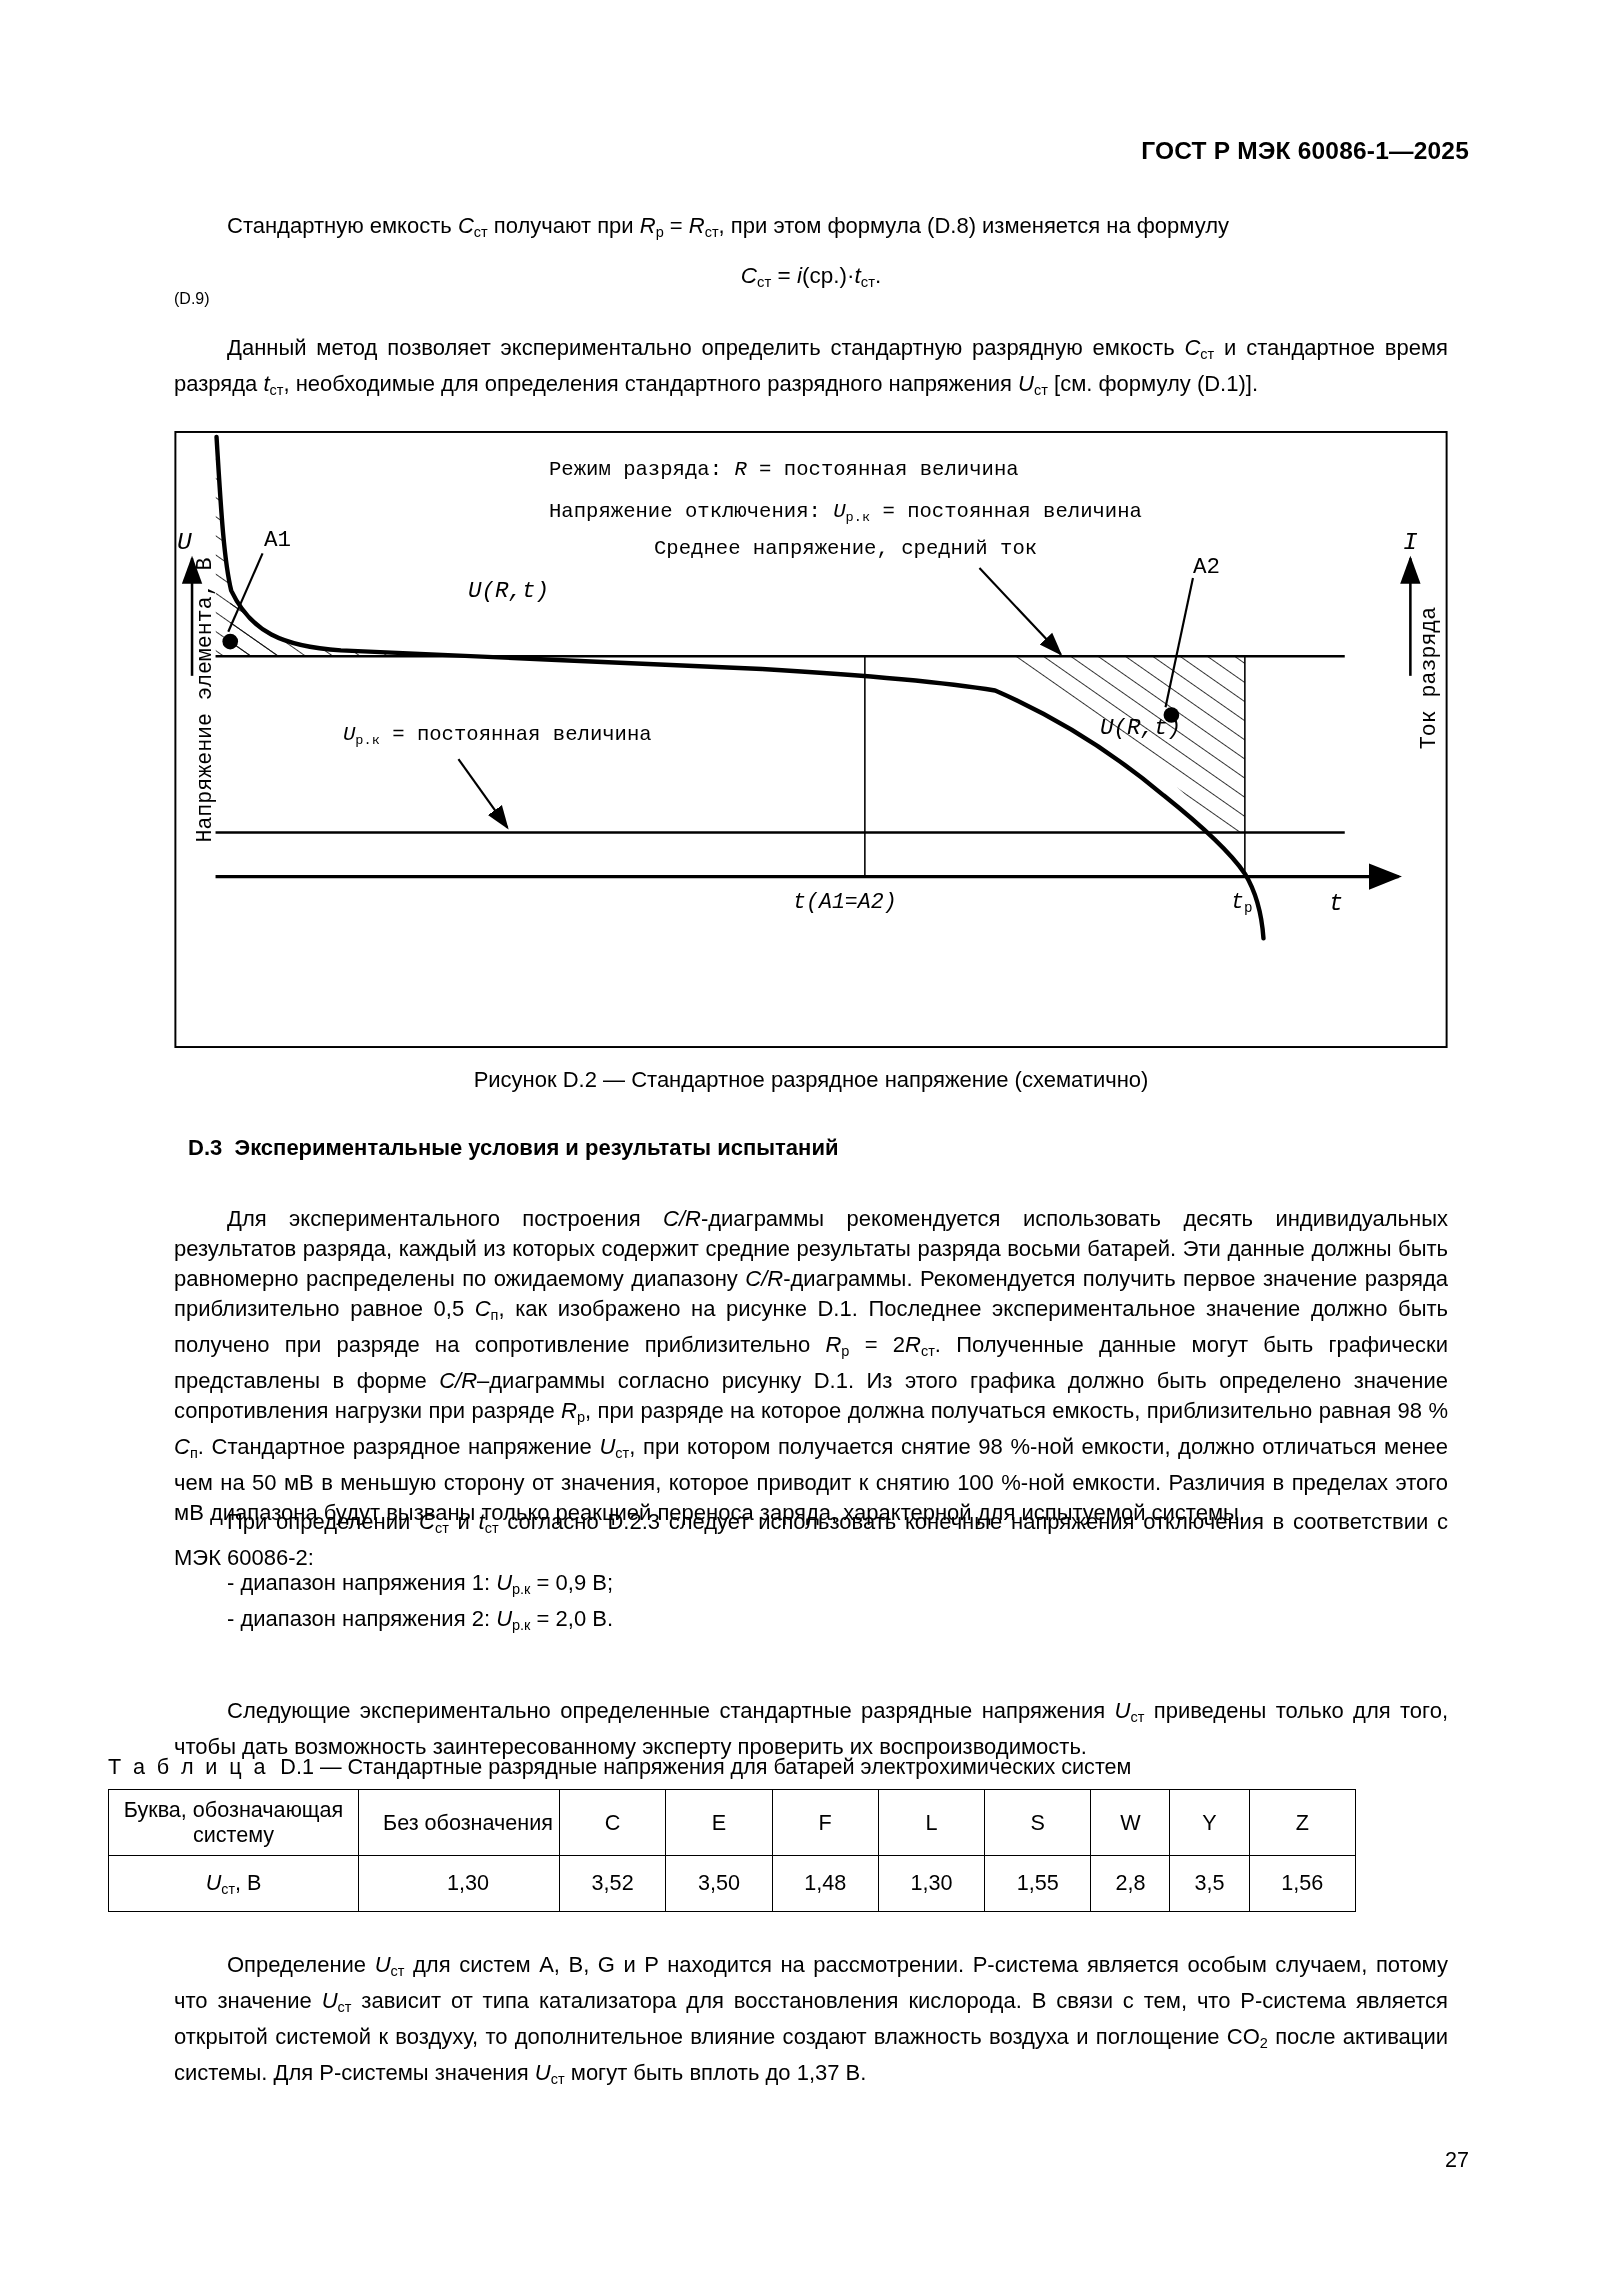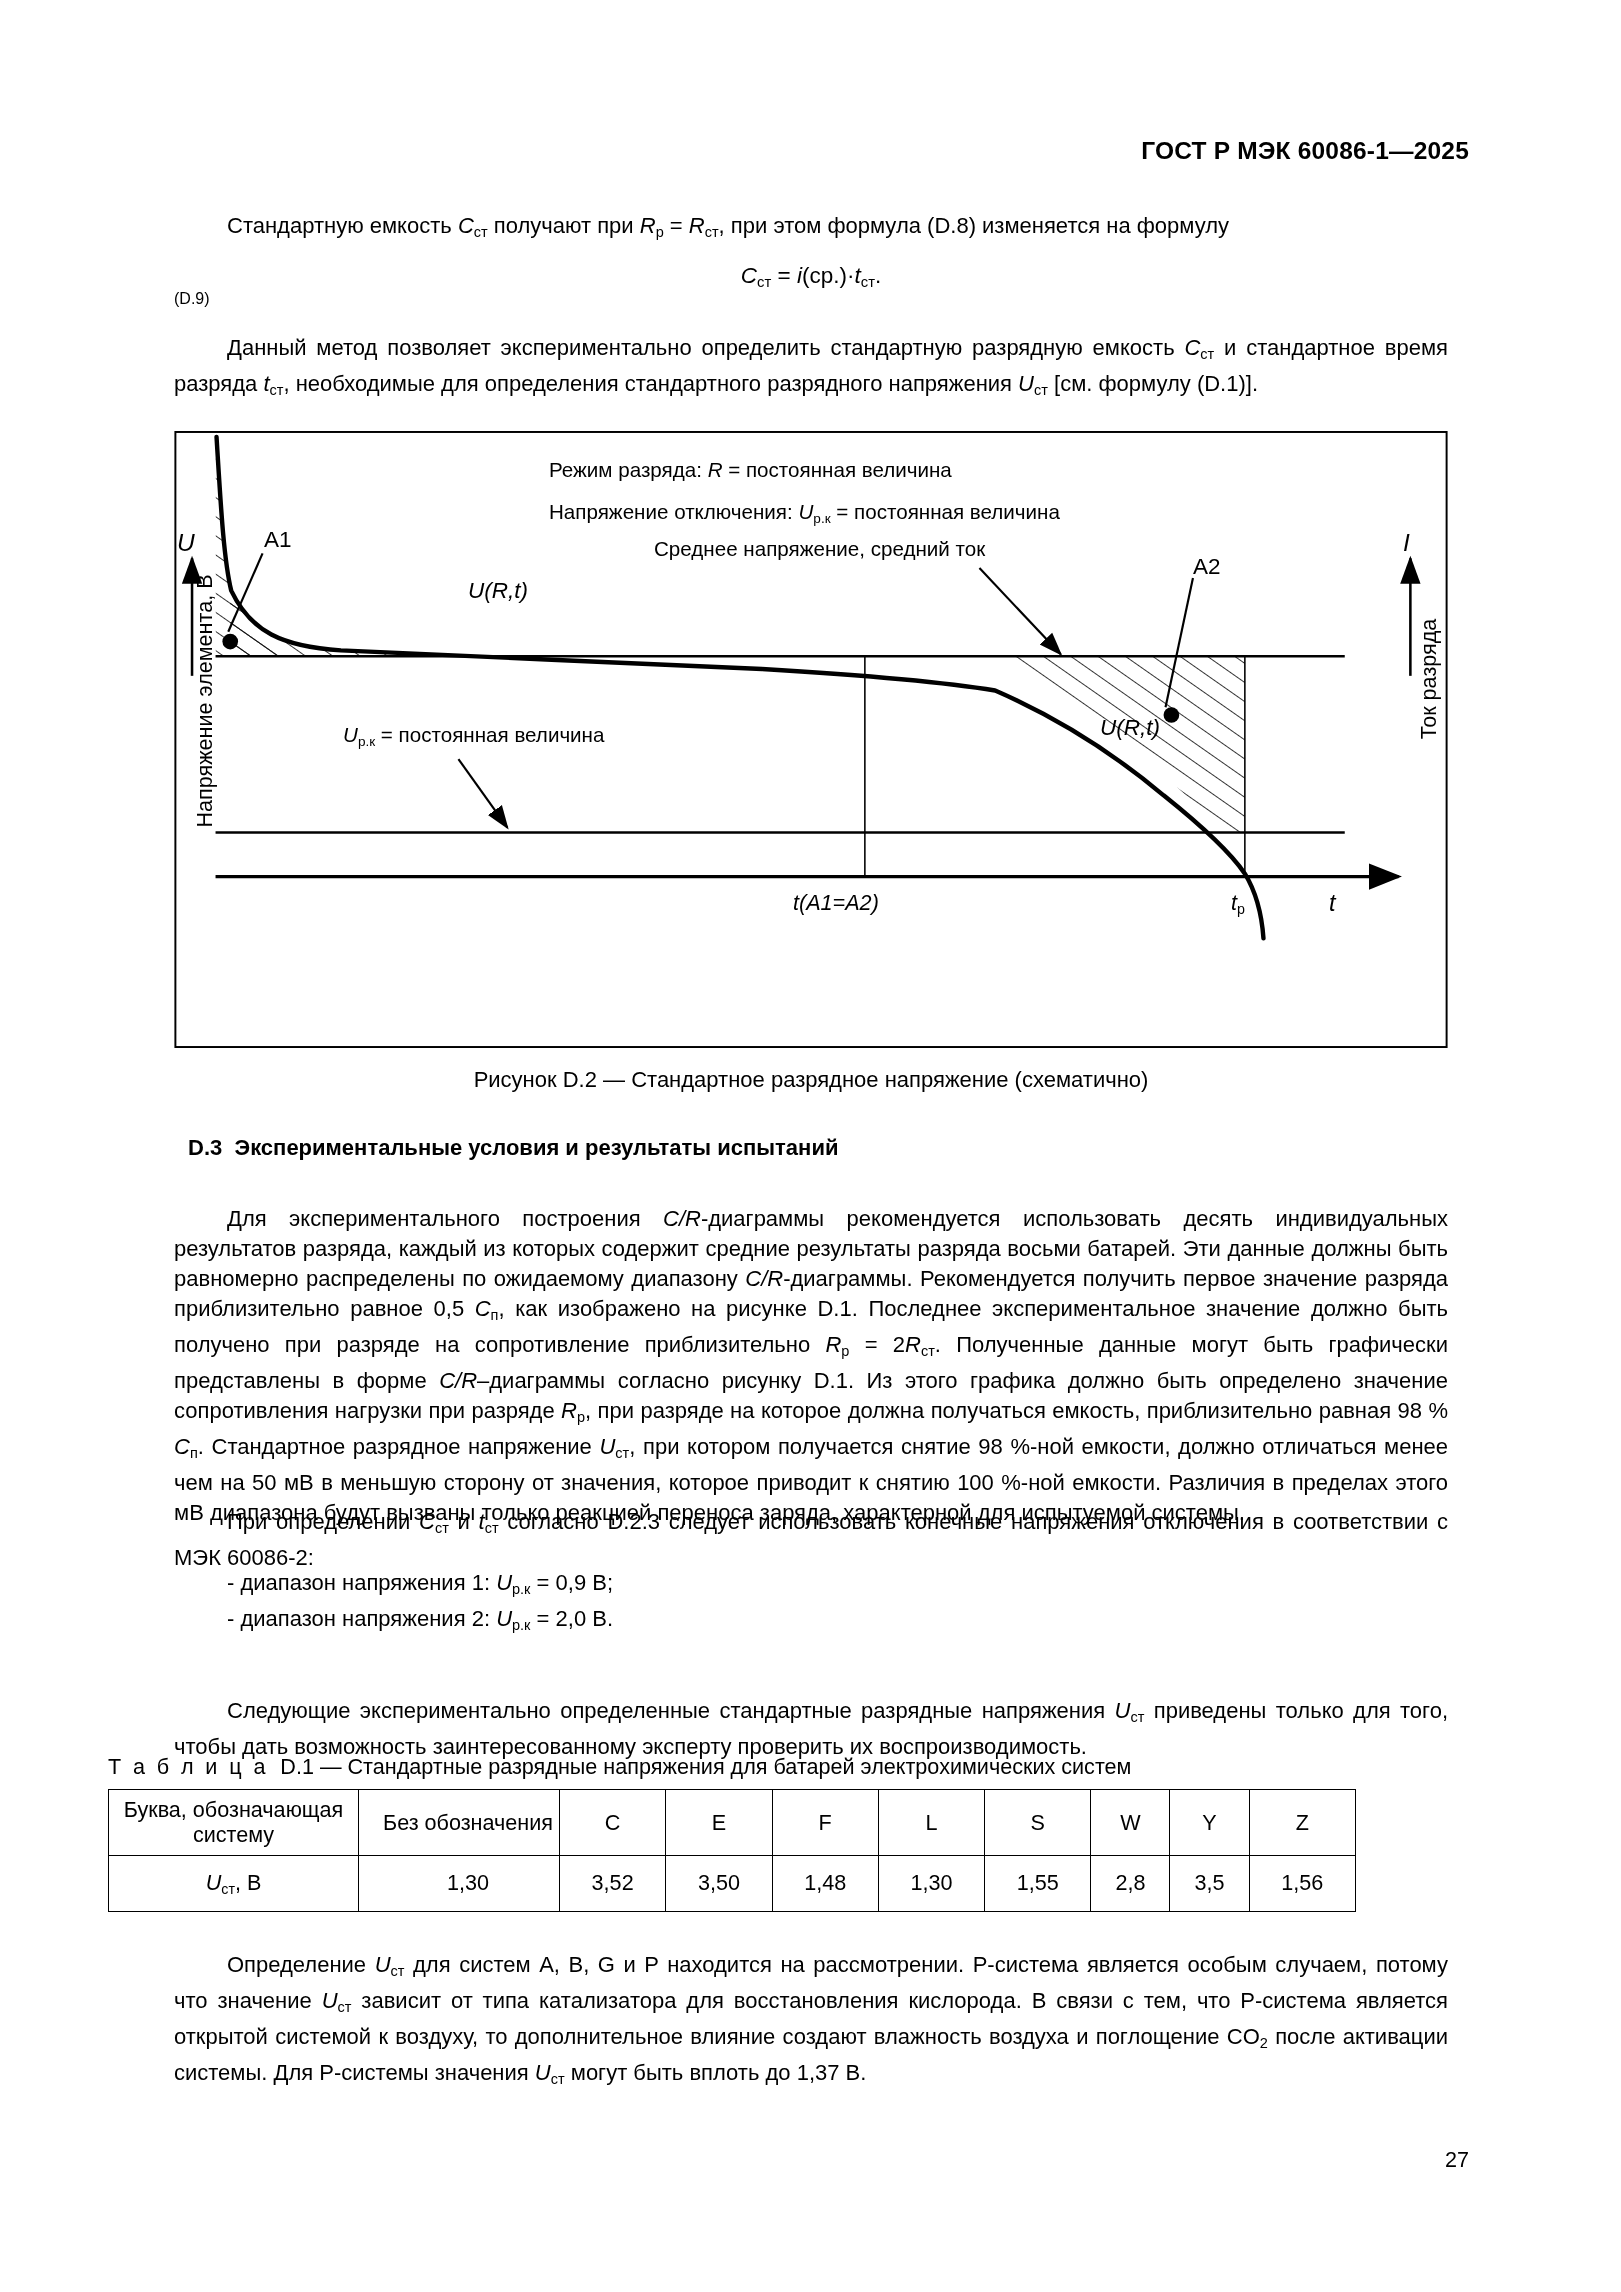--- a/index.html
+++ b/index.html
@@ -28,21 +28,21 @@
   .indent { text-indent:53px; }
   .noind { text-indent:0; }
   i, .it { font-style:italic; }
   sub { font-size:0.66em; vertical-align:-0.28em; font-style:normal; }
 
   
   .formula-row { position:absolute; left:174px; width:1274px; }
   .formula { text-align:center; font-size:22.5px; }
 
   
-  .figure-wrap { position:absolute; left:174px; top:431px; width:1274px; height:592px; }
+  .figure-wrap { position:absolute; left:174px; top:431px; width:1274px; height:592px;font-family:Liberation Mono, monospace; }
   .figure-caption {
     position:absolute; left:174px; top:1067px; width:1274px;
     text-align:center; font-size:22px;
   }
 
   
   .heading {
     position:absolute; left:188px; top:1135px;
     font-size:22px; font-weight:bold;
   }

